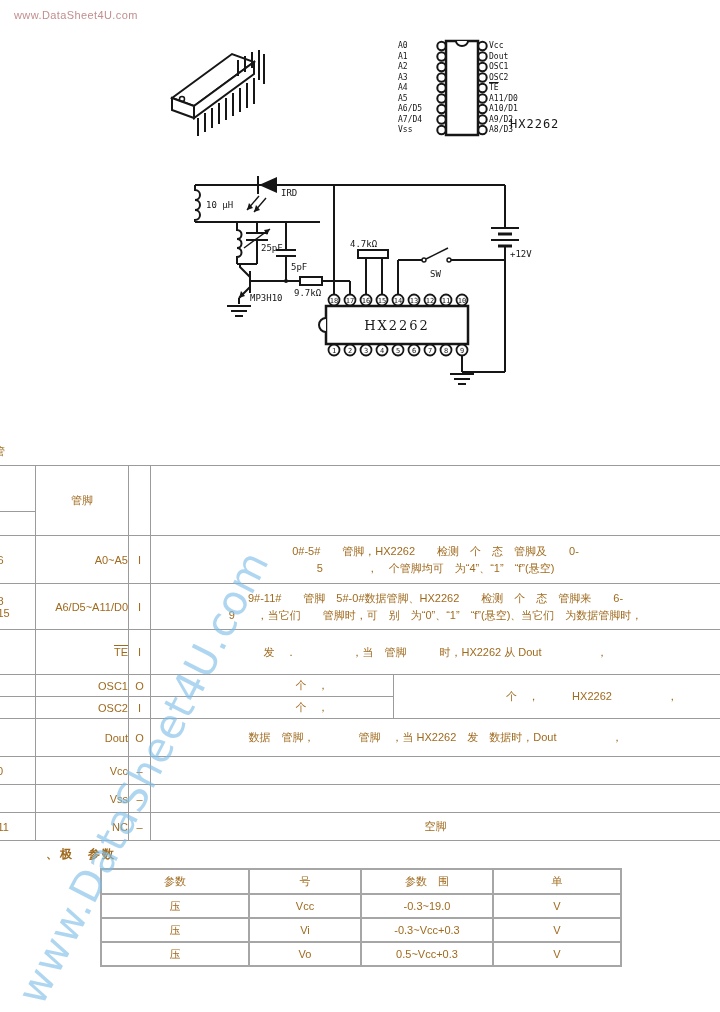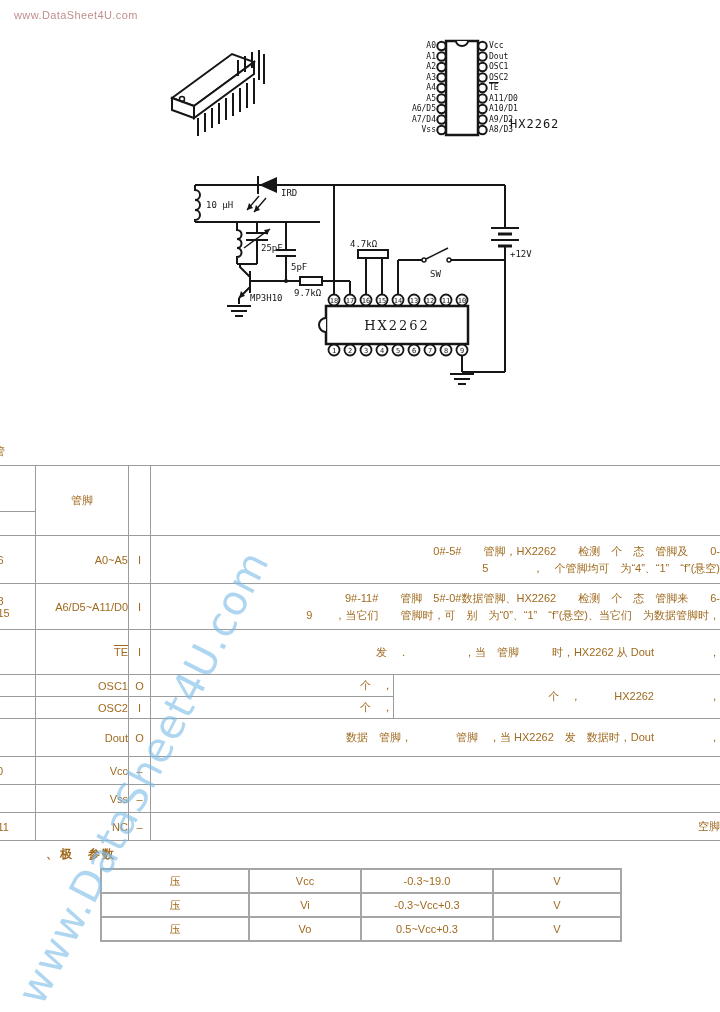--- a/index.html
+++ b/index.html
@@ -8,21 +8,21 @@
   .wm-top{position:absolute;left:14px;top:9px;font-size:11px;color:#c28e8e;letter-spacing:.4px;}
   .wm-diag{position:absolute;left:8px;top:990px;font-size:41px;letter-spacing:1px;white-space:nowrap;
            color:rgba(124,189,231,.62);transform-origin:0 0;transform:rotate(-63deg);z-index:9;
            font-family:"DejaVu Sans",sans-serif;}
   .frag{position:absolute;left:-6px;top:444px;font-size:11px;color:#a06a1e;}
 
   
   .pin-diagram{position:absolute;left:398px;top:33px;width:180px;height:116px;
                font-family:"DejaVu Sans Mono",monospace;color:#161616;}
   .pd-col{position:absolute;top:8px;font-size:8px;line-height:10.5px;}
-  .pd-left{left:0;width:38px;text-align:right;}
+  .pd-left{left:0;width:38px;text-align:left;}
   .pd-right{left:91px;width:85px;text-align:left;}
   .pd-chip-label{position:absolute;left:112px;top:84px;font-size:12px;letter-spacing:1px;}
   .ovl{text-decoration:overline;}
 
   
   .dip-svg{position:absolute;left:160px;top:36px;}
   .pd-svg{position:absolute;left:0;top:0;}
   .sch-svg{position:absolute;left:180px;top:158px;}
   .sch-label{font-family:"DejaVu Sans Mono",monospace;font-size:9px;fill:#161616;}
   .sch-label-big{font-family:"DejaVu Serif",serif;font-size:13px;letter-spacing:2px;fill:#161616;}
@@ -32,21 +32,21 @@
   .blk{fill:#161616;stroke:none;}
 
   
   table.pin-table{position:absolute;left:-10px;top:465px;width:730px;border-collapse:collapse;
                   table-layout:fixed;}
   table.pin-table td,table.pin-table th{border:1.5px solid #9b9b9b;color:#a06a1e;font-size:11px;
                   font-weight:normal;padding:0;vertical-align:middle;overflow:hidden;}
   .c-pin{text-align:left;padding-left:4px;}
   .c-name{text-align:right;}
   .c-io{text-align:center;}
-  .c-desc{text-align:right;padding-left:20px;line-height:17px;}
+  .c-desc{text-align:center;padding-left:20px;line-height:17px;}
   .hdr-split{height:22px;border-bottom:1.5px solid #9b9b9b;}
   .th-name{vertical-align:top;text-align:center;padding-top:7px;font-family:Liberation Mono, monospace;}
 
   
   .ratings-title{position:absolute;left:46px;top:846px;font-size:12px;color:#a06a1e;font-weight:bold;
                  letter-spacing:2px;}
   table.ratings{position:absolute;left:100px;top:868px;width:520px;border-collapse:collapse;
                 table-layout:fixed;}
   table.ratings td,table.ratings th{border:2px solid #a6a6a6;color:#a06a1e;font-size:11px;
                 font-weight:normal;text-align:center;padding:0;}
@@ -331,20 +331,26 @@
 
   <div class="ratings-title">、极　参数</div>
   <table class="ratings">
     <colgroup>
         <col style="width:148px">
         <col style="width:112px">
         <col style="width:132px">
         <col style="width:128px">
       </colgroup>
     <tbody>
+        <tr style="height:25px">
+      <th>参数</th>
+      <th>号</th>
+      <th>参数　围</th>
+      <th>单</th>
+    </tr>
     <tr style="height:24px">
       <td>压</td>
       <td>Vcc</td>
       <td>-0.3~19.0</td>
       <td>V</td>
     </tr>
     <tr style="height:24px">
       <td>压</td>
       <td>Vi</td>
       <td>-0.3~Vcc+0.3</td>

